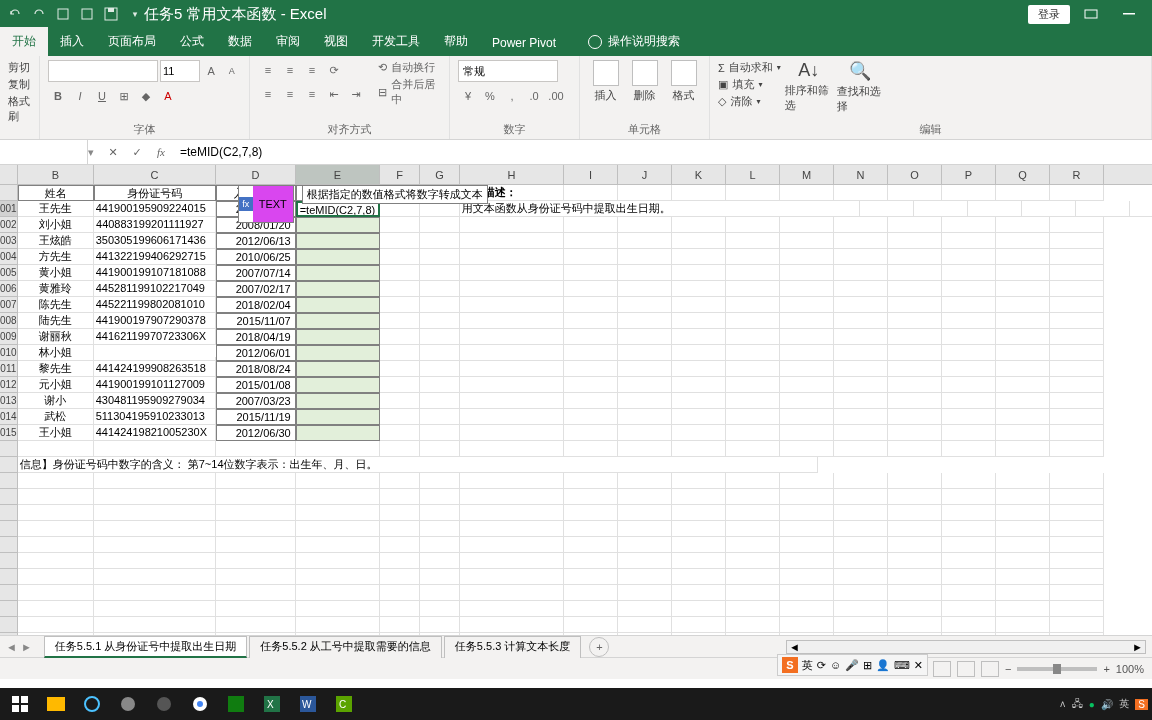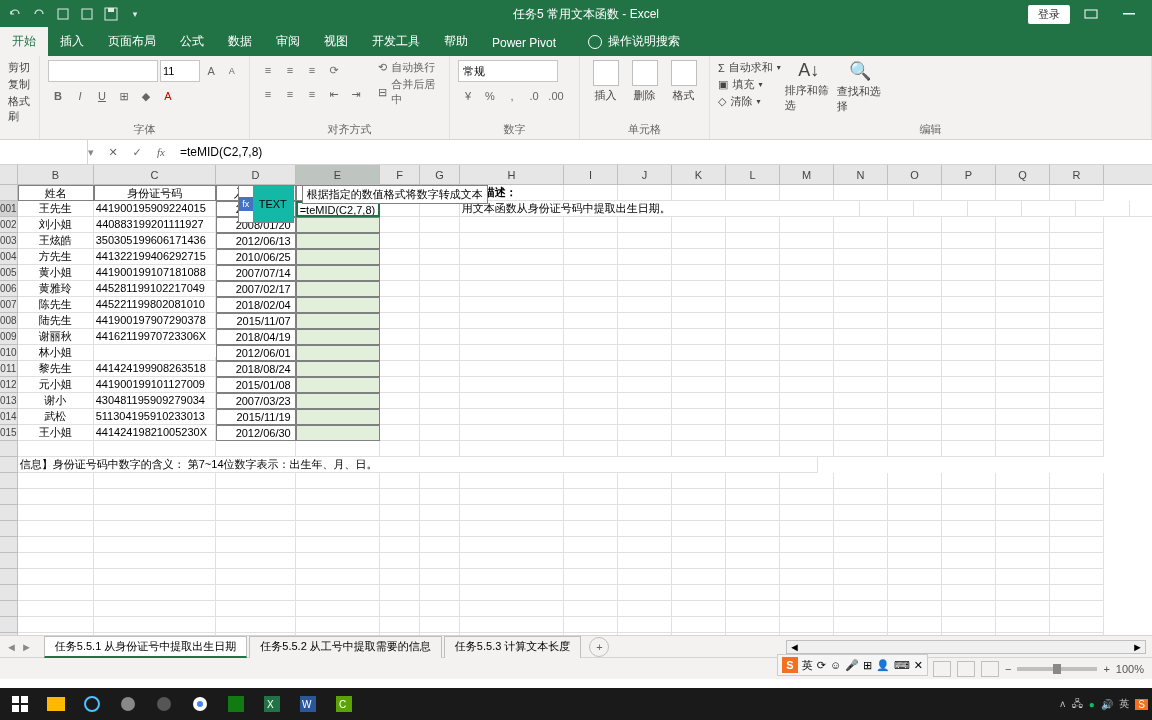--- a/index.html
+++ b/index.html
@@ -2,21 +2,21 @@
 <html><head>
 <meta charset="utf-8">
 <style>
 * { margin: 0; padding: 0; box-sizing: border-box; font-family: "Microsoft YaHei", SimSun, sans-serif; }
 body { background: #fff; font-size: 11px; overflow: hidden; width: 1152px; height: 720px; }
 
 
 .titlebar { background: #217346; height: 28px; display: flex; align-items: center; color: #fff; padding: 0 6px; }
 .titlebar-left { display: flex; gap: 6px; align-items: center; }
 .qat-btn { width: 18px; height: 18px; display: flex; align-items: center; justify-content: center; opacity: 0.85; cursor: pointer; }
-.titlebar-center { flex: 1; text-align: center; font-size: 12px; }
+.titlebar-center { flex: 1; font-size: 15px; }
 .titlebar-right { display: flex; gap: 4px; align-items: center; }
 .login-btn { background: #fff; color: #333; padding: 2px 10px; border-radius: 2px; font-size: 11px; }
 .win-btn { width: 34px; height: 24px; display: flex; align-items: center; justify-content: center; cursor: pointer; }
 
 
 .ribbon-tabs { background: #217346; height: 28px; display: flex; align-items: flex-end; padding-left: 0; }
 .rtab { color: #fff; padding: 6px 12px; font-size: 12px; cursor: pointer; }
 .rtab.active { background: #f3f2f1; color: #217346; }
 .tell-me { margin-left: 12px; display: flex; align-items: center; color: #fff; font-size: 12px; padding: 6px 8px; }
 .bulb { width: 14px; height: 14px; border: 1.5px solid #fff; border-radius: 50%; margin-right: 6px; position: relative; }
@@ -77,21 +77,21 @@
 .cell.data-b { text-align: center; }
 .cell.data-c { text-align: right; padding-right: 11px; }
 .cell.data-d { text-align: right; padding-right: 4px; border: 1px solid #808080; }
 .cell.data-e { border: 1px solid #808080; background: #e2efda; }
 .cell.active-edit { border: 2px solid #217346; background: #fff; text-align: left; padding: 0 2px; }
 .cell.overflow { overflow: visible; }
 
 .tooltip-box { position: absolute; background: #fff; border: 1px solid #808080; font-size: 11px; padding: 1px 4px; z-index: 10; }
 .fn-suggest { position: absolute; background: #fff; border: 1px solid #808080; display: flex; align-items: center; z-index: 11; }
 .fn-icon { background: #4472c4; color: #fff; width: 14px; height: 14px; font-size: 9px; text-align: center; line-height: 14px; }
-.fn-name { background: #14b8a6; padding: 12px 6px; font-size: 11px; }
+.fn-name { background: #d946ef; padding: 12px 6px; font-size: 11px; }
 
 
 .sheet-bar { height: 22px; border-top: 1px solid #d4d4d4; display: flex; align-items: center; background: #f3f2f1; }
 .sheet-nav { display: flex; padding: 0 6px; gap: 4px; color: #888; }
 .sheet-tabs { display: flex; margin-left: 6px; }
 .stab { border: 1px solid #bfbfbf; border-bottom: none; padding: 2px 10px; font-size: 11px; background: #f3f2f1; margin-right: 2px; cursor: pointer; }
 .stab.active { background: #fff; border-bottom: 2px solid #217346; }
 .add-sheet { width: 20px; height: 20px; border: 1px solid #bfbfbf; border-radius: 50%; display: flex; align-items: center; justify-content: center; margin-left: 6px; color: #666; cursor: pointer; }
 .hscroll-area { flex: 1; display: flex; justify-content: flex-end; padding-right: 6px; }
 .hscroll { width: 360px; height: 14px; border: 1px solid #bfbfbf; background: #f0f0f0; position: relative; }

